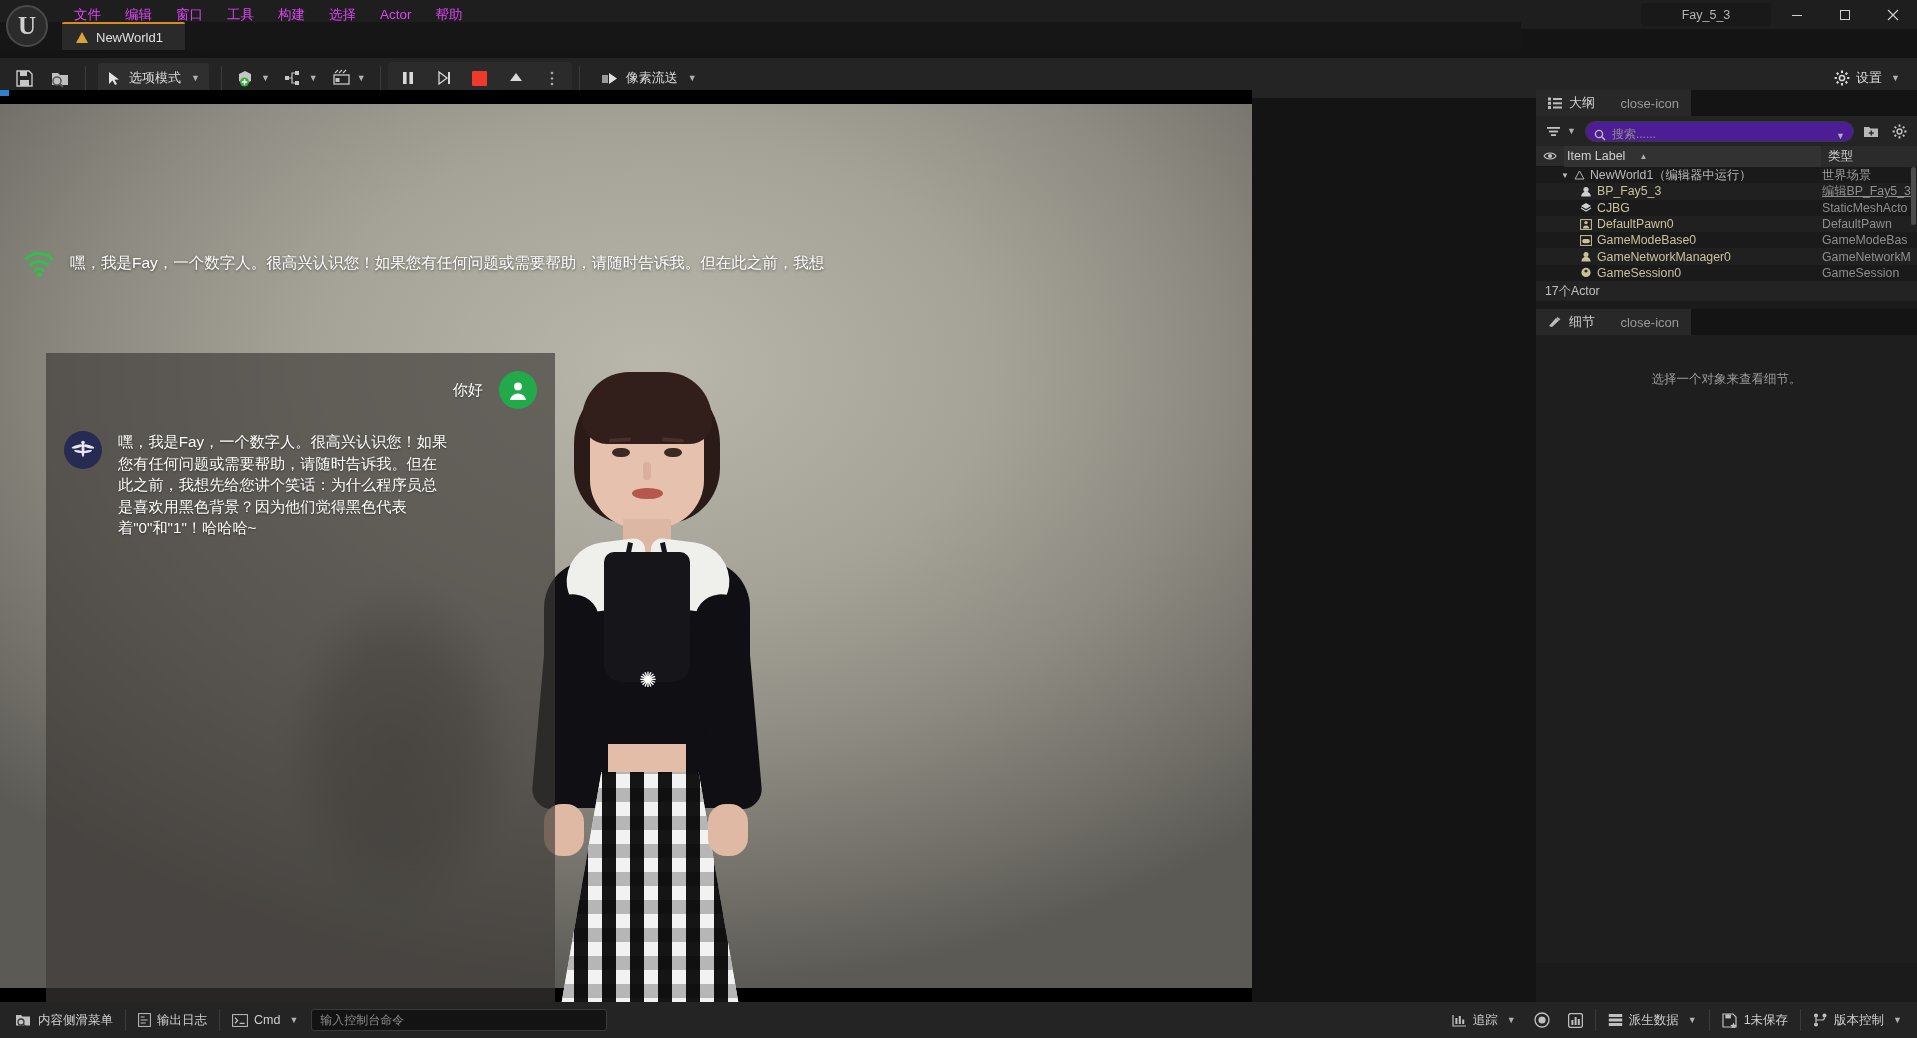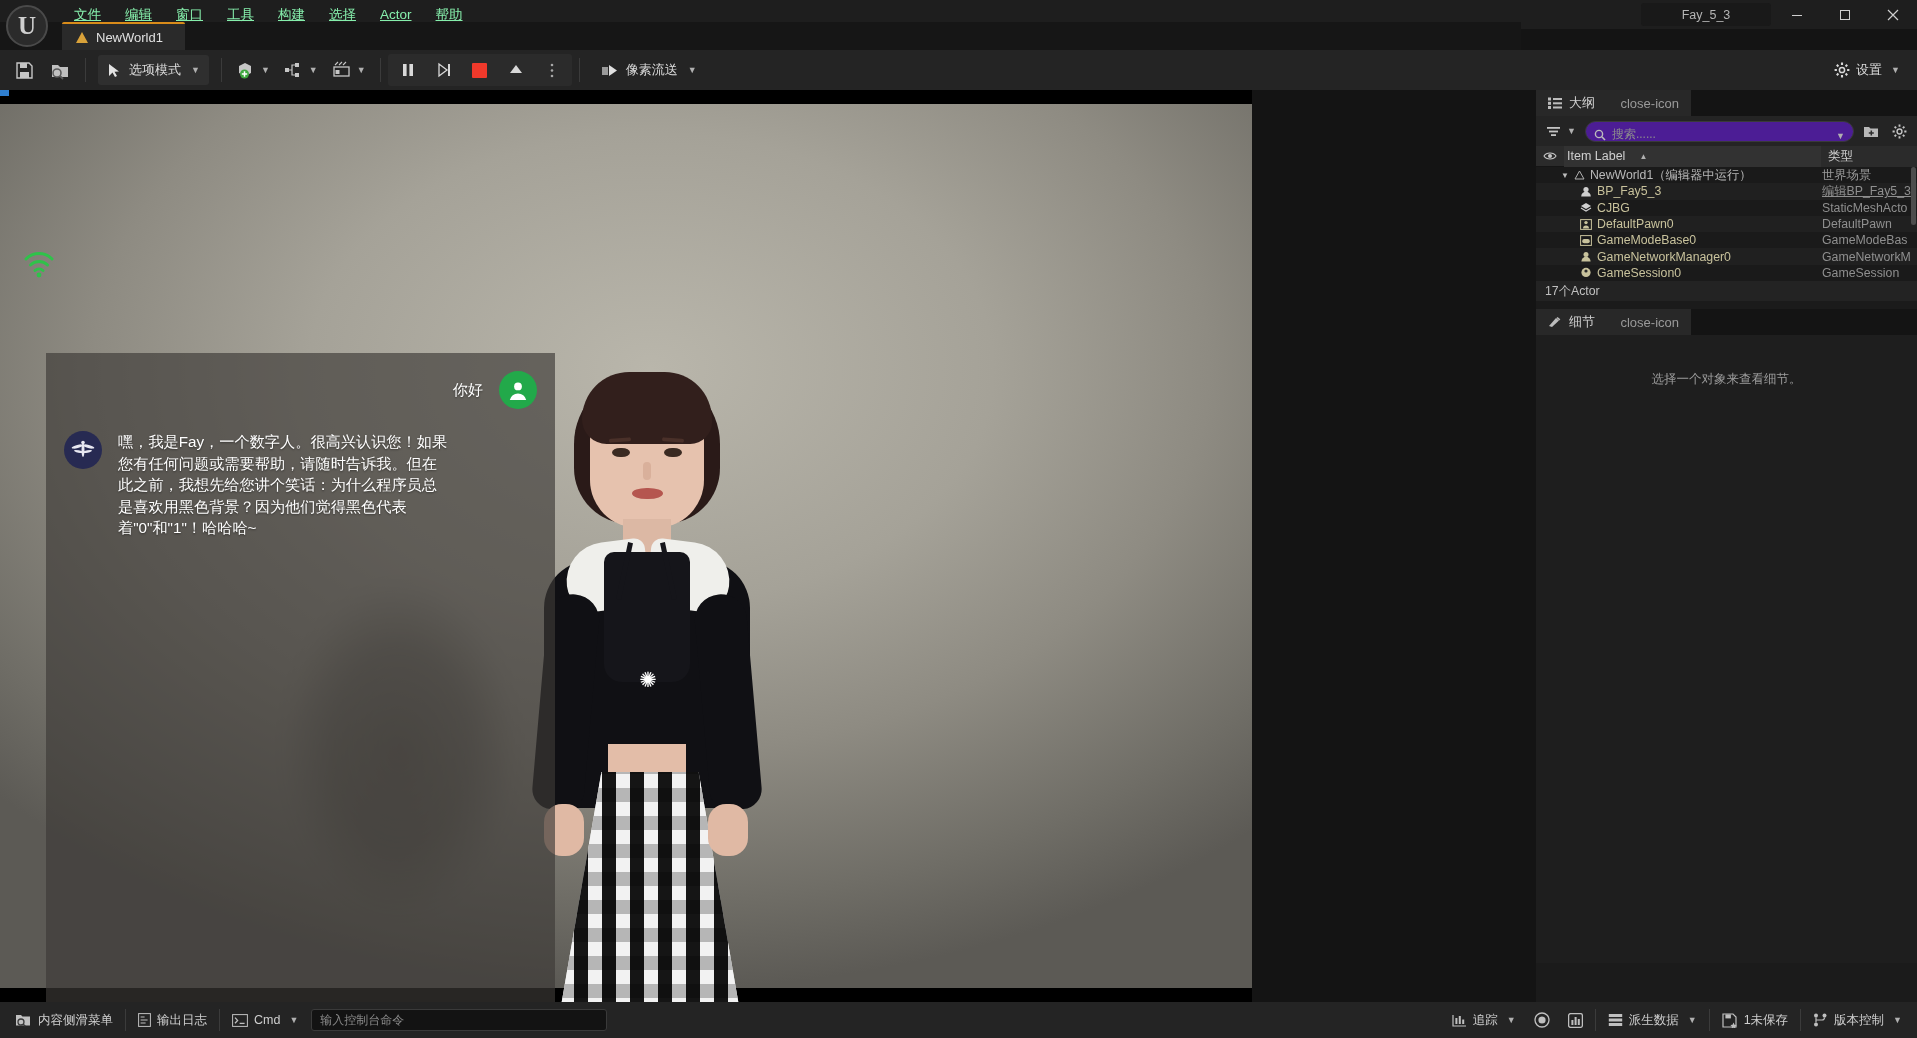--- a/index.html
+++ b/index.html
@@ -20,22 +20,22 @@
   .ue-logo {
     position:absolute; left:6px; top:5px; width:42px; height:42px;
     border-radius:50%; background:#2b2b2b;
     border:2px solid #4a4a4a;
     display:flex; align-items:center; justify-content:center;
     font-family:"Liberation Serif", serif; font-size:25px; color:#cfcfcf;
     font-weight:bold; z-index:20;
   }
   .menu { position:absolute; left:62px; top:0; height:29px; display:flex; align-items:center; }
   .menu-item {
-    padding:0 12px; height:29px; line-height:29px; font-size:13.5px; color:#86efac;
-    cursor:pointer; white-space:nowrap;text-decoration:underline;
+    padding:0 12px; height:29px; line-height:29px; font-size:13.5px; color:#d946ef;
+    cursor:pointer; white-space:nowrap;
   }
   .win-title {
     position:absolute; right:146px; top:3px; height:23px; min-width:130px;
     background:#191919; border-radius:3px;
     display:flex; align-items:center; justify-content:center;
     font-size:12.5px; color:#b5b5b5; padding:0 22px;
   }
   .win-btns { position:absolute; right:0; top:0; height:29px; display:flex; }
   .win-btn { width:48px; height:29px; display:flex; align-items:center; justify-content:center; color:#cfcfcf; }
 
@@ -49,21 +49,21 @@
   }
   .tab-icon { width:13px; height:11px; margin-right:7px; position:relative; }
   .tab-icon:before {
     content:""; position:absolute; left:0; bottom:0;
     border-left:6.5px solid transparent; border-right:6.5px solid transparent;
     border-bottom:11px solid #d9a23a;
   }
 
   
   .toolbar {
-    position:absolute; top:50px; left:0; width:1917px; height:40px;
+    position:absolute; top:58px; left:0; width:1917px; height:40px;
     background:#242424; display:flex; align-items:center; padding-left:6px;
   }
   .tb-btn {
     height:30px; min-width:32px; margin:0 2px; border-radius:3px;
     display:flex; align-items:center; justify-content:center;
     color:#c6c6c6; cursor:pointer; padding:0 5px;
   }
   .tb-mode {
     height:30px; background:#2f2f2f; border-radius:3px; display:flex; align-items:center;
     padding:0 9px; margin:0 5px; font-size:13px; color:#dcdcdc; gap:7px; cursor:pointer;
@@ -430,20 +430,21 @@
       <span class="wifi-icon">
         <svg width="34" height="30" viewBox="0 0 34 30">
           <g fill="none" stroke="#2fc24a" stroke-width="3" stroke-linecap="round">
             <path d="M4 11 A18 18 0 0 1 30 11"></path>
             <path d="M8.5 17 A12 12 0 0 1 25.5 17"></path>
             <path d="M13 22.5 A6 6 0 0 1 21 22.5"></path>
           </g>
           <circle cx="17" cy="27" r="2.4" fill="#2fc24a"></circle>
         </svg>
       </span>
+      <span class="banner-text">嘿，我是Fay，一个数字人。很高兴认识您！如果您有任何问题或需要帮助，请随时告诉我。但在此之前，我想</span>
     </div>
 
     <div class="chat-panel">
       <div class="chat-msgs">
 
         <div class="msg user">
           <span class="bubble-text">你好</span>
           <span class="ava user">
             <svg width="22" height="22" viewBox="0 0 22 22">
               <circle cx="11" cy="7.4" r="3.9" fill="#fff"></circle>

